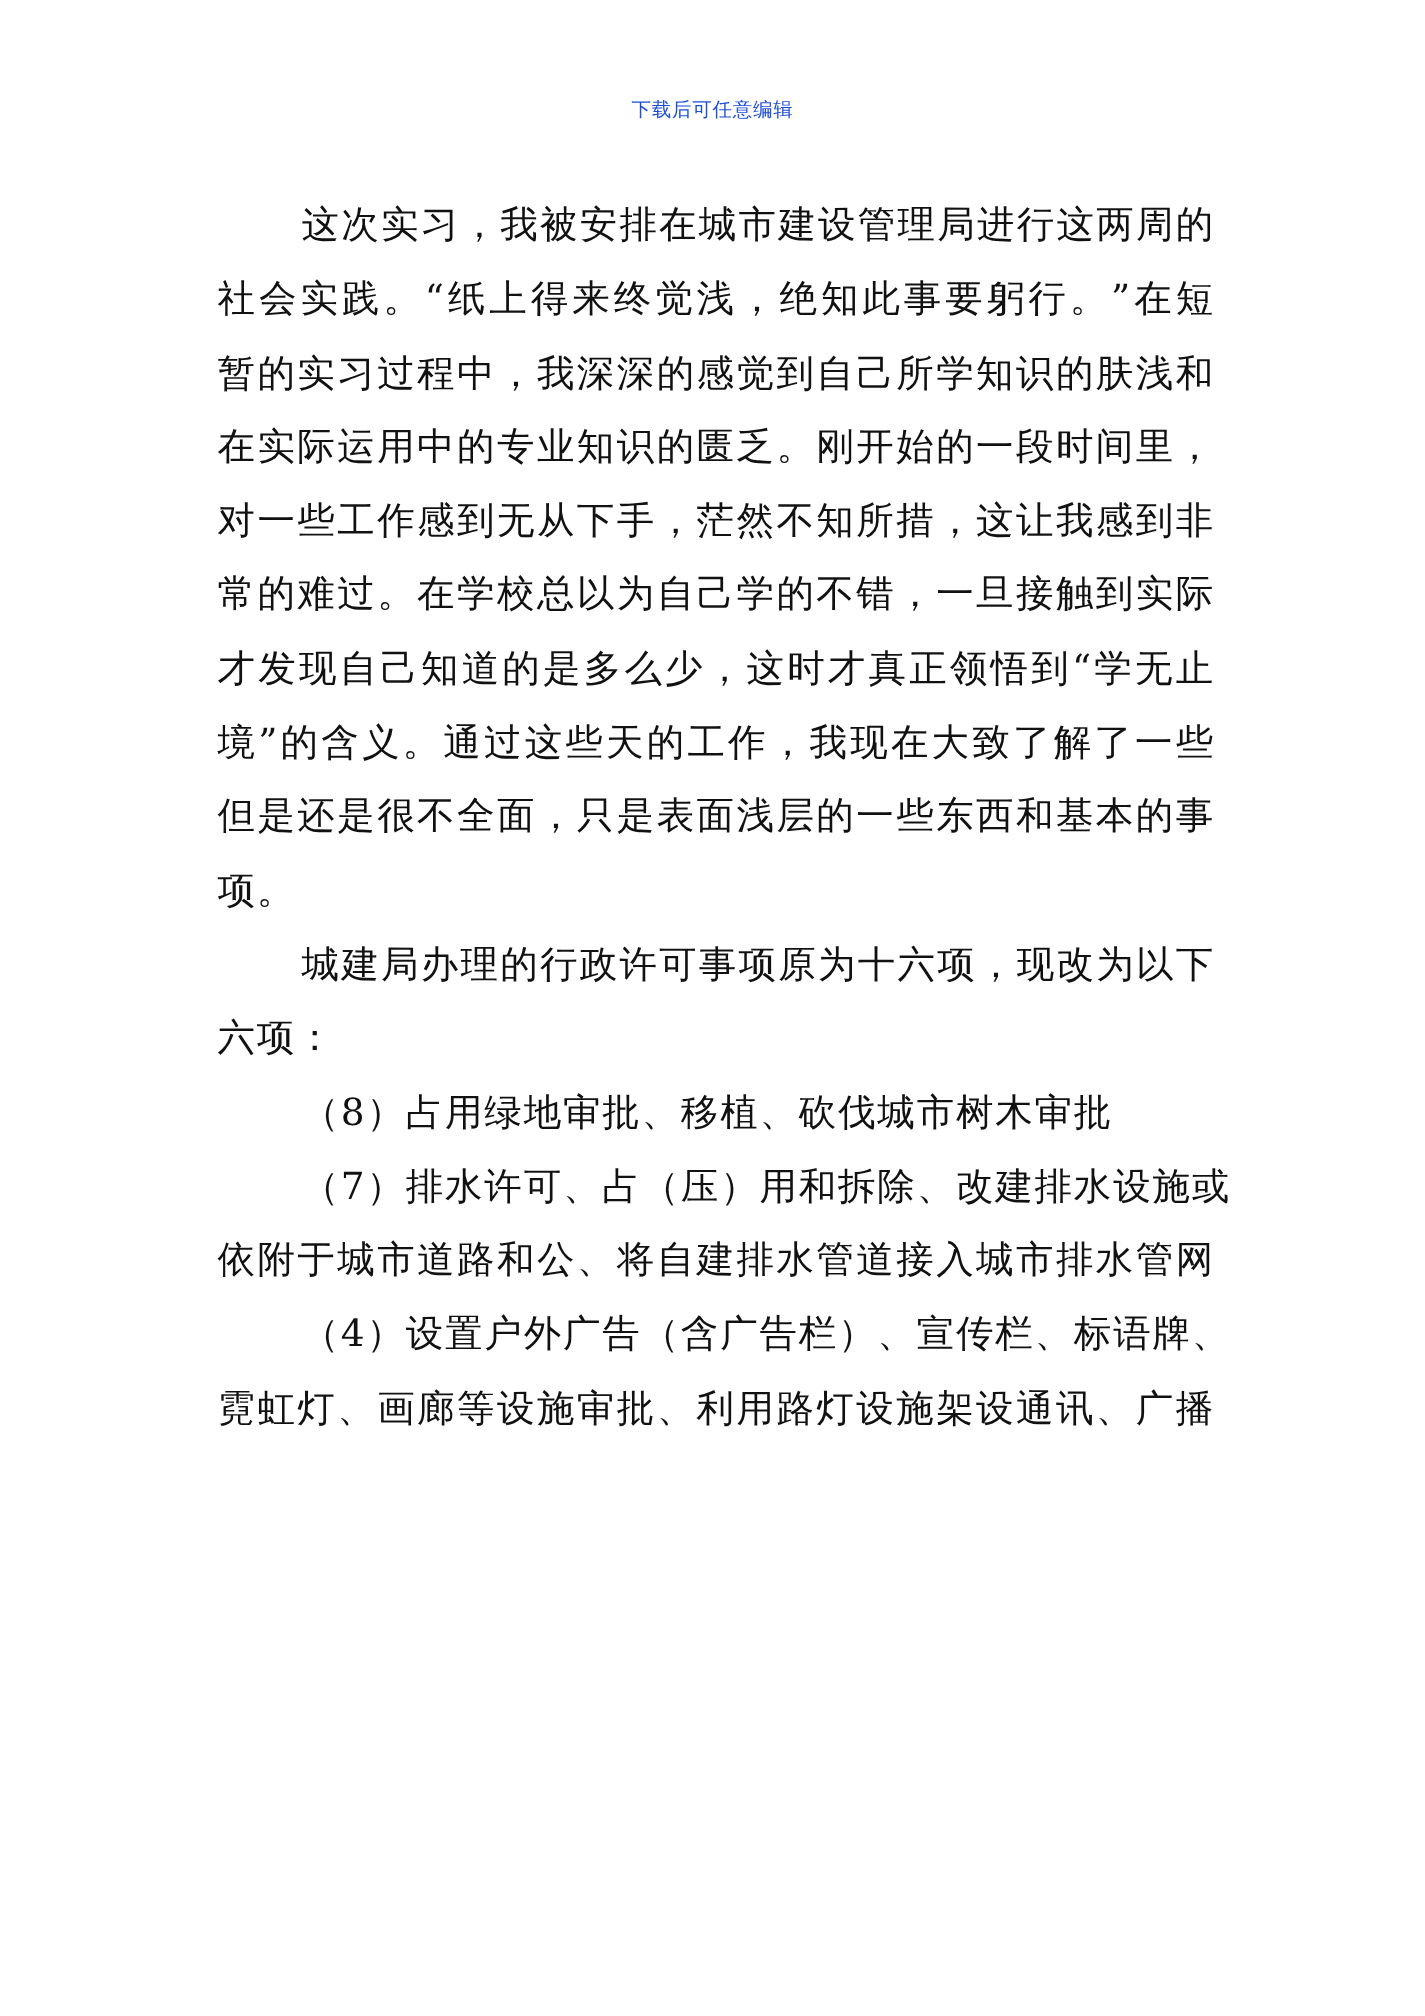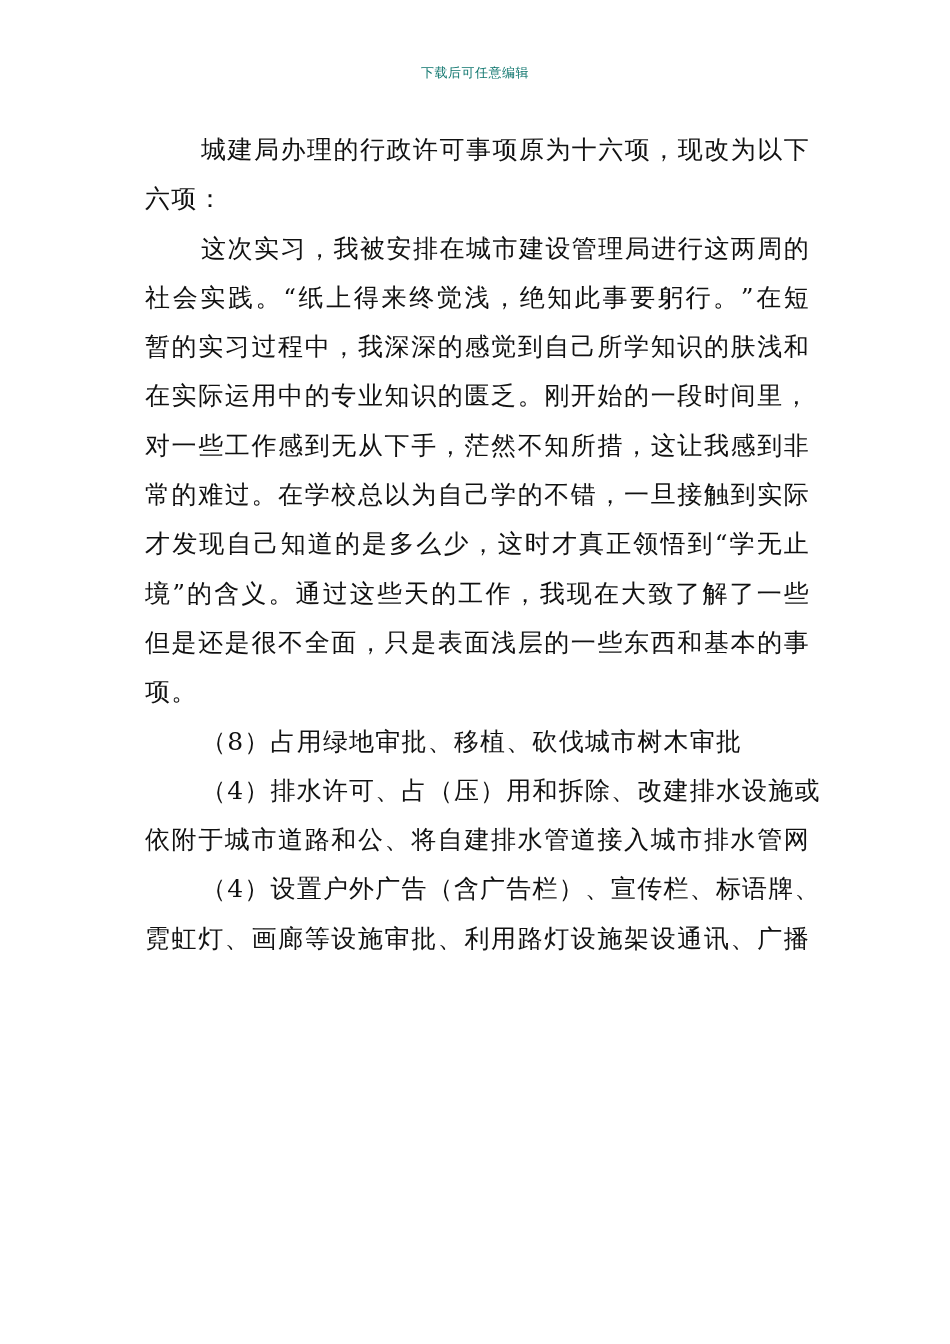--- a/index.html
+++ b/index.html
@@ -23,21 +23,21 @@
       height: 1344px;
       background: #ffffff;
     }
     .header-note {
       position: absolute;
       top: 64px;
       left: 0;
       width: 950px;
       text-align: center;
       font-size: 13px;
-      color: #0f766e;
+      color: #1d4ed8;
       letter-spacing: 0.5px;
     }
     .body-text {
       position: absolute;
       left: 145px;
       top: 132px;
       width: 665px;
     }
     .line {
       height: 49.3px;
@@ -57,44 +57,44 @@
 </head>
 <body>
 
 <div class="page">
 
   <div class="header-note">下载后可任意编辑</div>
 
   <div class="body-text">
 
     <div>
-      <div class="line indent justify">城建局办理的行政许可事项原为十六项，现改为以下</div>
-      <div class="line">六项：</div>
-    </div>
-
-    <div>
       <div class="line indent justify">这次实习，我被安排在城市建设管理局进行这两周的</div>
       <div class="line justify">社会实践。“纸上得来终觉浅，绝知此事要躬行。”在短</div>
       <div class="line justify">暂的实习过程中，我深深的感觉到自己所学知识的肤浅和</div>
       <div class="line justify">在实际运用中的专业知识的匮乏。刚开始的一段时间里，</div>
       <div class="line justify">对一些工作感到无从下手，茫然不知所措，这让我感到非</div>
       <div class="line justify">常的难过。在学校总以为自己学的不错，一旦接触到实际</div>
       <div class="line justify">才发现自己知道的是多么少，这时才真正领悟到“学无止</div>
       <div class="line justify">境”的含义。通过这些天的工作，我现在大致了解了一些</div>
       <div class="line justify">但是还是很不全面，只是表面浅层的一些东西和基本的事</div>
       <div class="line">项。</div>
     </div>
 
     <div>
+      <div class="line indent justify">城建局办理的行政许可事项原为十六项，现改为以下</div>
+      <div class="line">六项：</div>
+    </div>
+
+    <div>
       <div class="line indent">（8）占用绿地审批、移植、砍伐城市树木审批</div>
     </div>
 
 
     <div>
-      <div class="line indent justify">（4）排水许可、占（压）用和拆除、改建排水设施或</div>
+      <div class="line indent justify">（7）排水许可、占（压）用和拆除、改建排水设施或</div>
       <div class="line justify">依附于城市道路和公、将自建排水管道接入城市排水管网</div>
     </div>
 
     <div>
       <div class="line indent justify">（4）设置户外广告（含广告栏）、宣传栏、标语牌、</div>
       <div class="line justify">霓虹灯、画廊等设施审批、利用路灯设施架设通讯、广播</div>
     </div>
 
   </div>
 </div>

